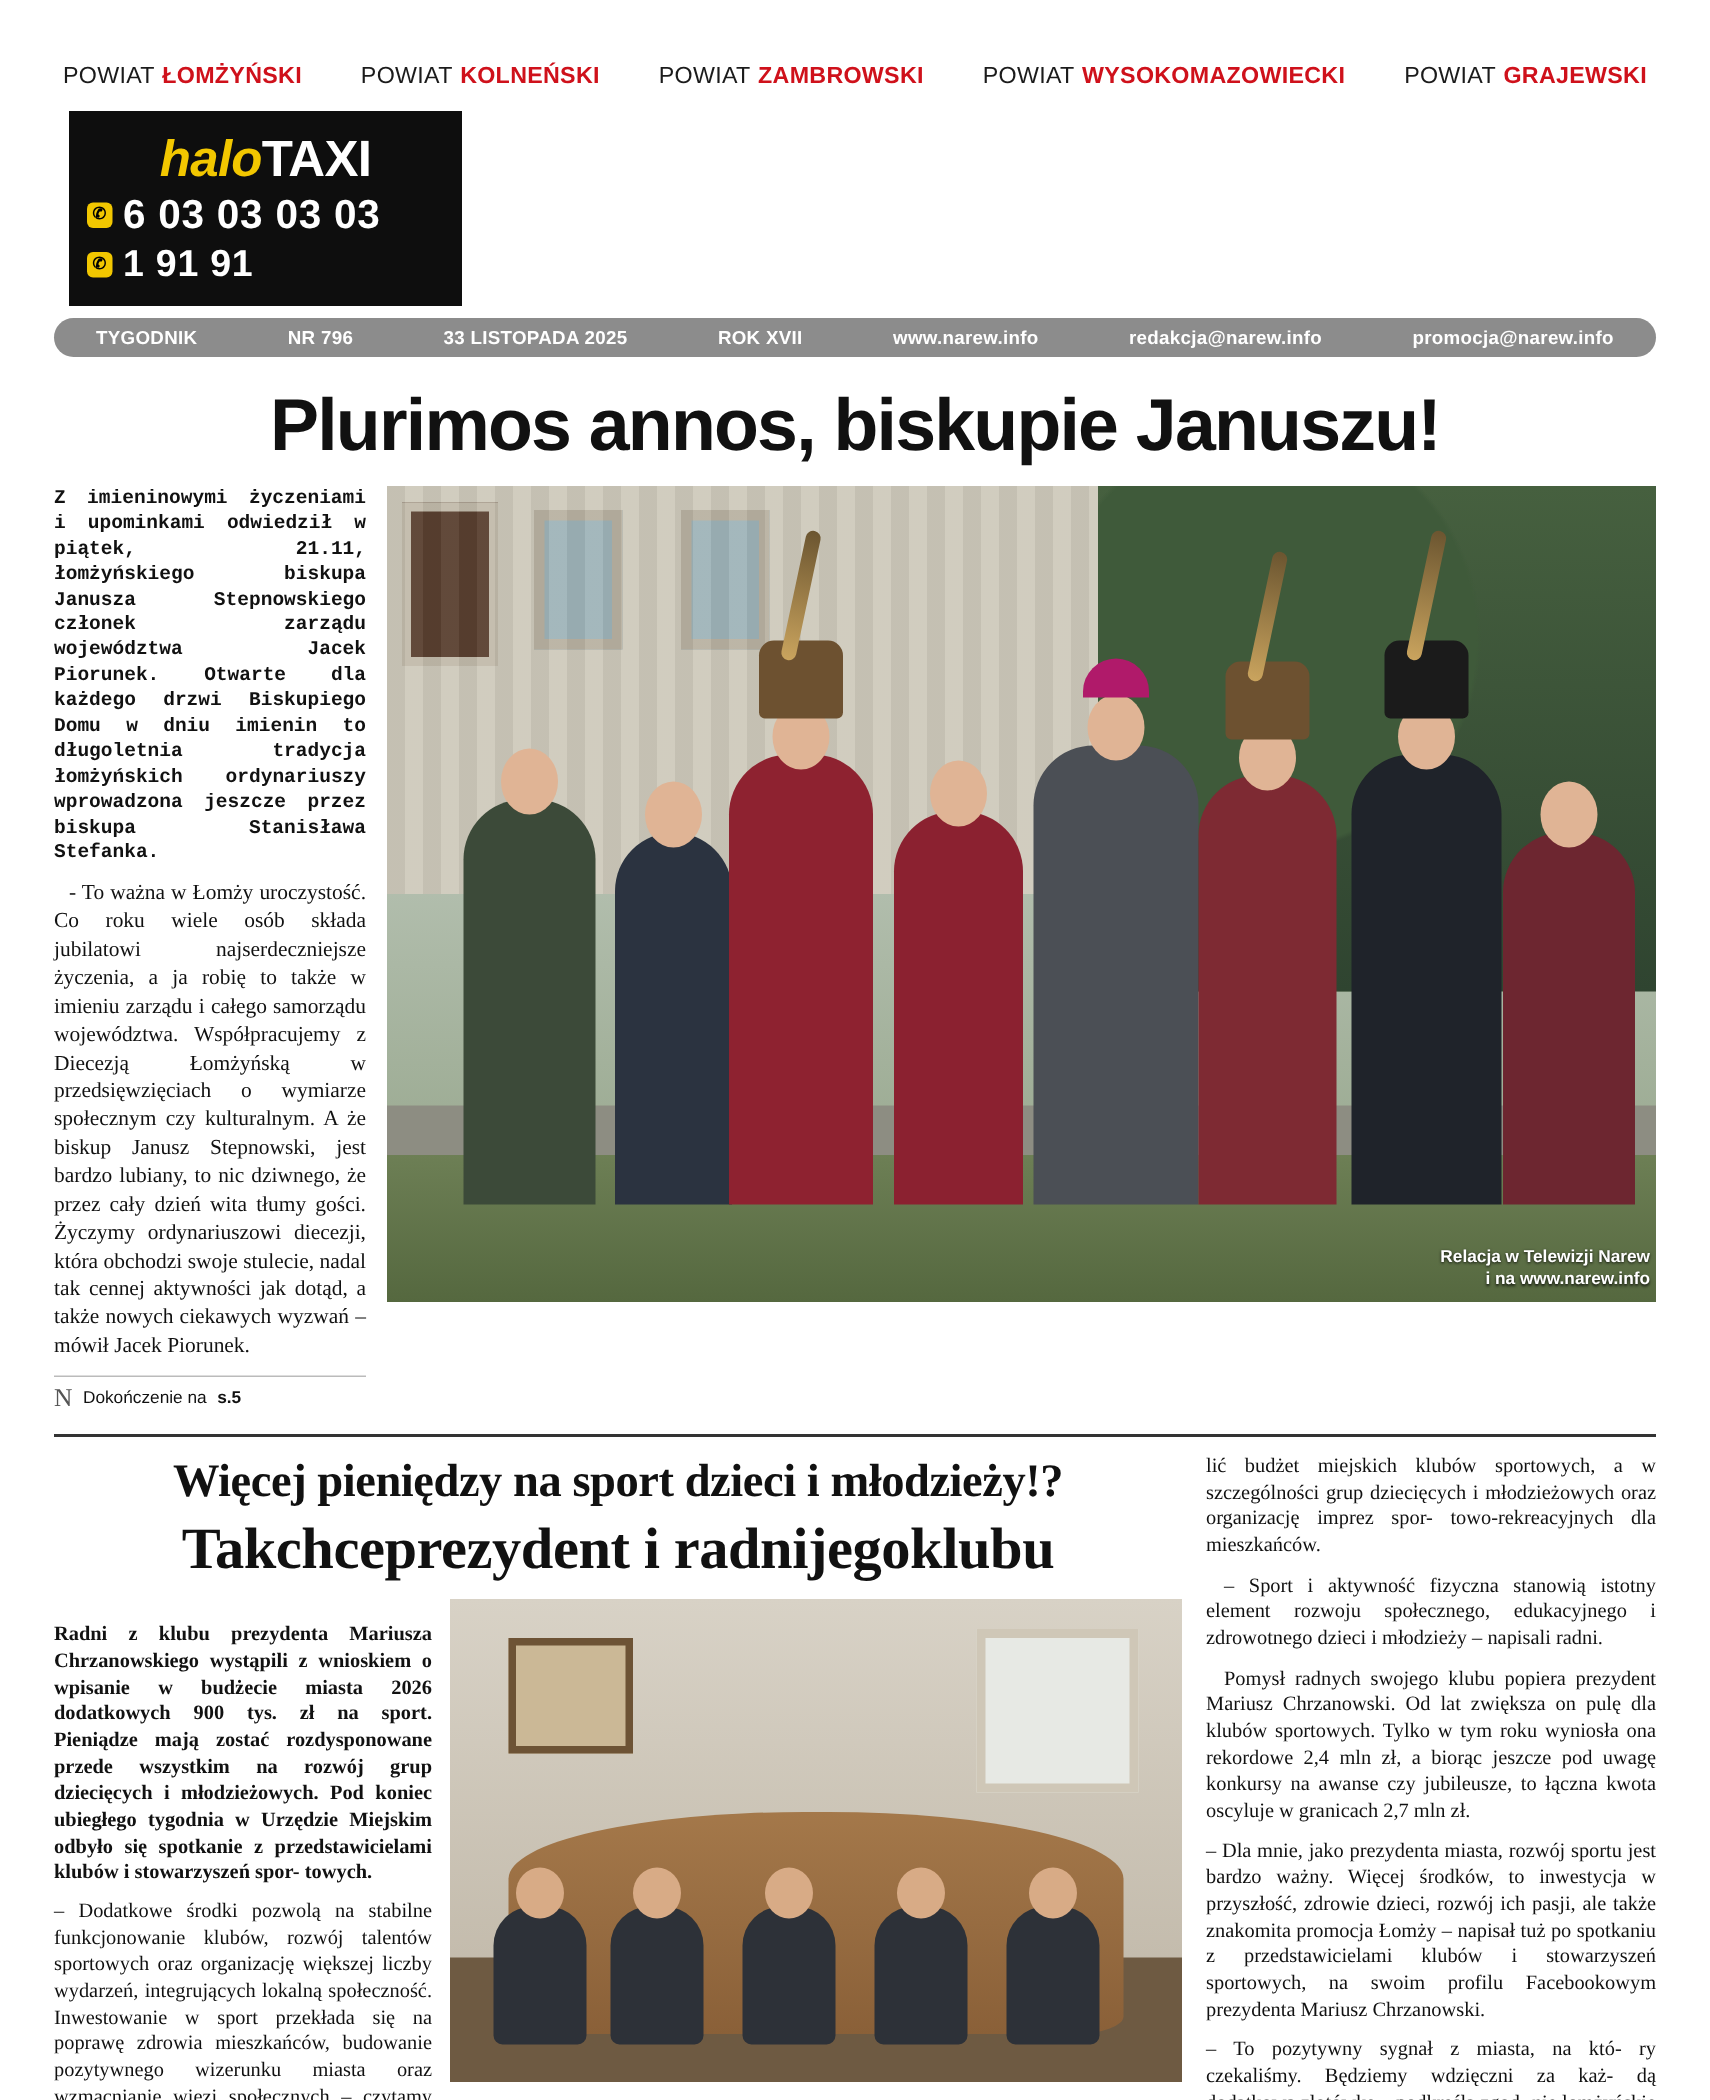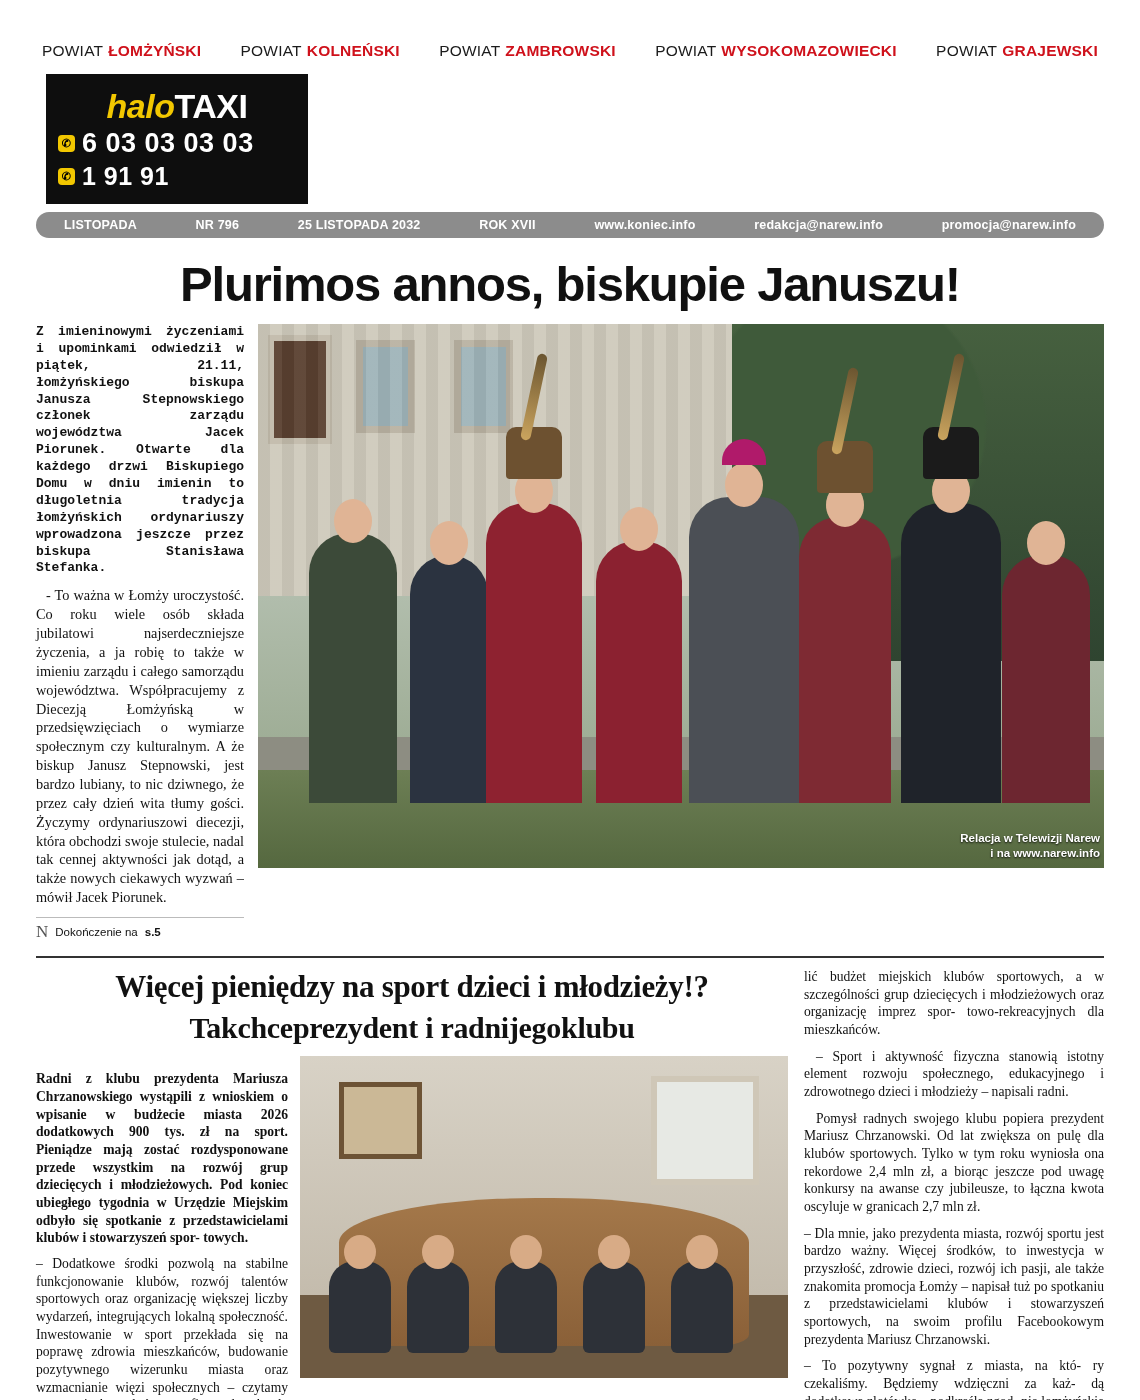--- a/index.html
+++ b/index.html
@@ -195,21 +195,21 @@
   .bottom-left { flex: 1 1 auto; }
   .sub-head {
     font-family: "Liberation Serif", serif;
     font-weight: 700;
     font-size: 31px;
     text-align: center;
     line-height: 1.12;
     letter-spacing: -.3px;
     margin: 2px 0 0 0;
   }
-  .sub-head.line2 { font-size: 30px; margin-top: 6px; }
+  .sub-head.line2 { font-size: 39px; margin-top: 6px; }
 
   .bl-cols { display: flex; gap: 12px; margin-top: 12px; }
   .bl-text { width: 252px; flex: 0 0 252px; font-size: 13.6px; line-height: 1.30; text-align: justify; }
   .bl-text .intro { font-weight: 700; margin-top: 14px; }
   .bl-text p { margin: 0 0 8px 0; }
 
   .photo-table {
     flex: 1 1 auto;
     height: 322px;
     position: relative;
@@ -262,25 +262,25 @@
         <span>6 03 03 03 03</span>
       </div>
       <div class="taxi-row small">
         <span class="phone-ico">✆</span>
         <span>1 91 91</span>
       </div>
     </div>
   </div>
 
   <div class="infobar">
-    <span>LISTOPADA</span>
+    <span>TYGODNIK</span>
     <span>NR 796</span>
-    <span>25 LISTOPADA 2032</span>
+    <span>33 LISTOPADA 2025</span>
     <span>ROK XVII</span>
-    <span>www.koniec.info</span>
+    <span>www.narew.info</span>
     <span>redakcja@narew.info</span>
     <span>promocja@narew.info</span>
   </div>
 
   <h1 class="headline">Plurimos annos, biskupie Januszu!</h1>
 
   <div class="lead-wrap">
     <div class="lead-col">
       <div class="lead-bold">Z imieninowymi życzeniami i upominkami odwiedził w piątek, 21.11, łomżyńskiego biskupa Janusza Stepnowskiego członek zarządu województwa Jacek Piorunek. Otwarte dla każdego drzwi Biskupiego Domu w dniu imienin to długoletnia tradycja łomżyńskich ordynariuszy wprowadzona jeszcze przez biskupa Stanisława Stefanka.</div>
       <div class="lead-body">

